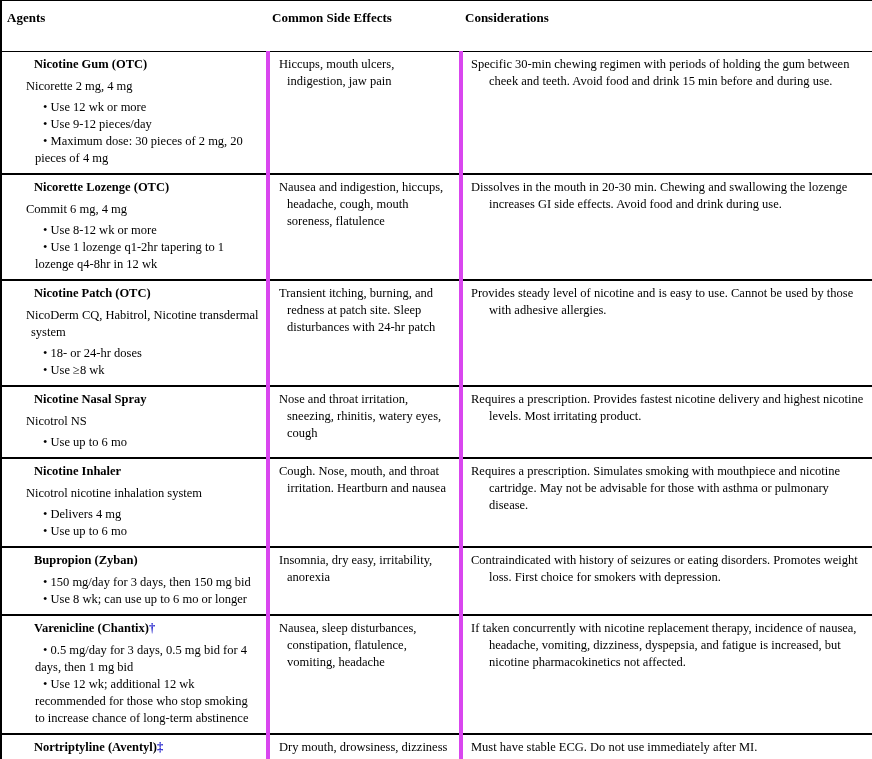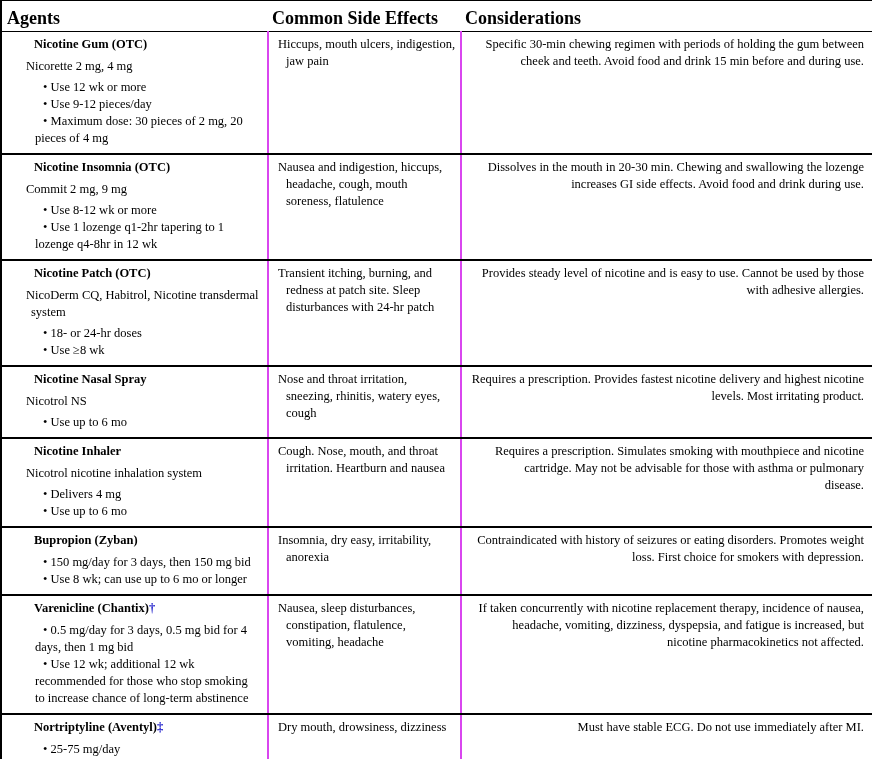--- a/index.html
+++ b/index.html
@@ -19,48 +19,48 @@
     line-height: 1.36;
   }
   col.c1col { width: 267px; }
   col.c2col { width: 193px; }
   col.c3col { width: 412px; }
 
   th {
     text-align: left;
     vertical-align: middle;
     font-weight: bold;
-    font-size: 18px;
+    font-size: 13px;
     border-bottom: 1px solid #000;
-    padding: 4px 4px 0 5px;
+    padding: 4px 4px 20px 5px;
     height: 26px;
   }
   th.h2, th.h3 { padding-left: 4px; }
 
   tr.section-row td {
     font-weight: bold;
     border-bottom: 2px solid #000;
     padding: 3px 6px 3px 9px;
     vertical-align: middle;
   }
 
   td { vertical-align: top; border-bottom: 2px solid #000; }
   td.c1 { padding: 4px 6px 2px 24px; }
-  td.c2, td.c3 { border-left: 2px solid #d946ef; }
+  td.c2, td.c3 { border-left: 4px solid #d946ef; }
   td.c2 { padding: 4px 4px 2px 9px; }
   td.c3 { padding: 4px 8px 2px 8px; }
 
   .agent-name { font-weight: bold; margin-left: 8px; margin-bottom: 5px; }
   .marker { color: #2424cc; font-weight: bold; }
   .agent-brand { padding-left: 5px; text-indent: -5px; }
   ul.bullets { margin: 4px; padding: 0; list-style: none; }
   ul.bullets li { padding-left: 5px; text-indent: 8px; }
   ul.bullets li::before { content: "\2022\00a0"; }
   .hang2 { padding-left: 8px; text-indent: -8px; }
-  .hang3 { padding-left: 18px; text-indent: -18px; text-align: right; }
+  .hang3 { padding-left: 18px; text-indent: -18px; }
 </style>
 </head>
 <body>
 
 <table class="med-table">
   <colgroup>
     <col class="c1col">
       <col class="c2col">
       <col class="c3col">
   </colgroup>
@@ -86,22 +86,22 @@
     <td class="c2">
           <div class="hang2">Hiccups, mouth ulcers, indigestion, jaw pain</div>
         </td>
     <td class="c3">
           <div class="hang3">Specific 30-min chewing regimen with periods of holding the gum between cheek and teeth. Avoid food and drink 15 min before and during use.</div>
         </td>
   </tr>
 
   <tr style="height:90px">
     <td class="c1">
-      <div class="agent-name"><span>Nicotine Insomnia (OTC)</span></div>
-      <div class="agent-brand">Commit 2 mg, 9 mg</div>
+      <div class="agent-name"><span>Nicorette Lozenge (OTC)</span></div>
+      <div class="agent-brand">Commit 6 mg, 4 mg</div>
       <ul class="bullets">
         <li>Use 8-12 wk or more</li>
         <li>Use 1 lozenge q1-2hr tapering to 1 lozenge q4-8hr in 12 wk</li>
       </ul>
     </td>
     <td class="c2">
           <div class="hang2">Nausea and indigestion, hiccups, headache, cough, mouth soreness, flatulence</div>
         </td>
     <td class="c3">
           <div class="hang3">Dissolves in the mouth in 20-30 min. Chewing and swallowing the lozenge increases GI side effects. Avoid food and drink during use.</div>

